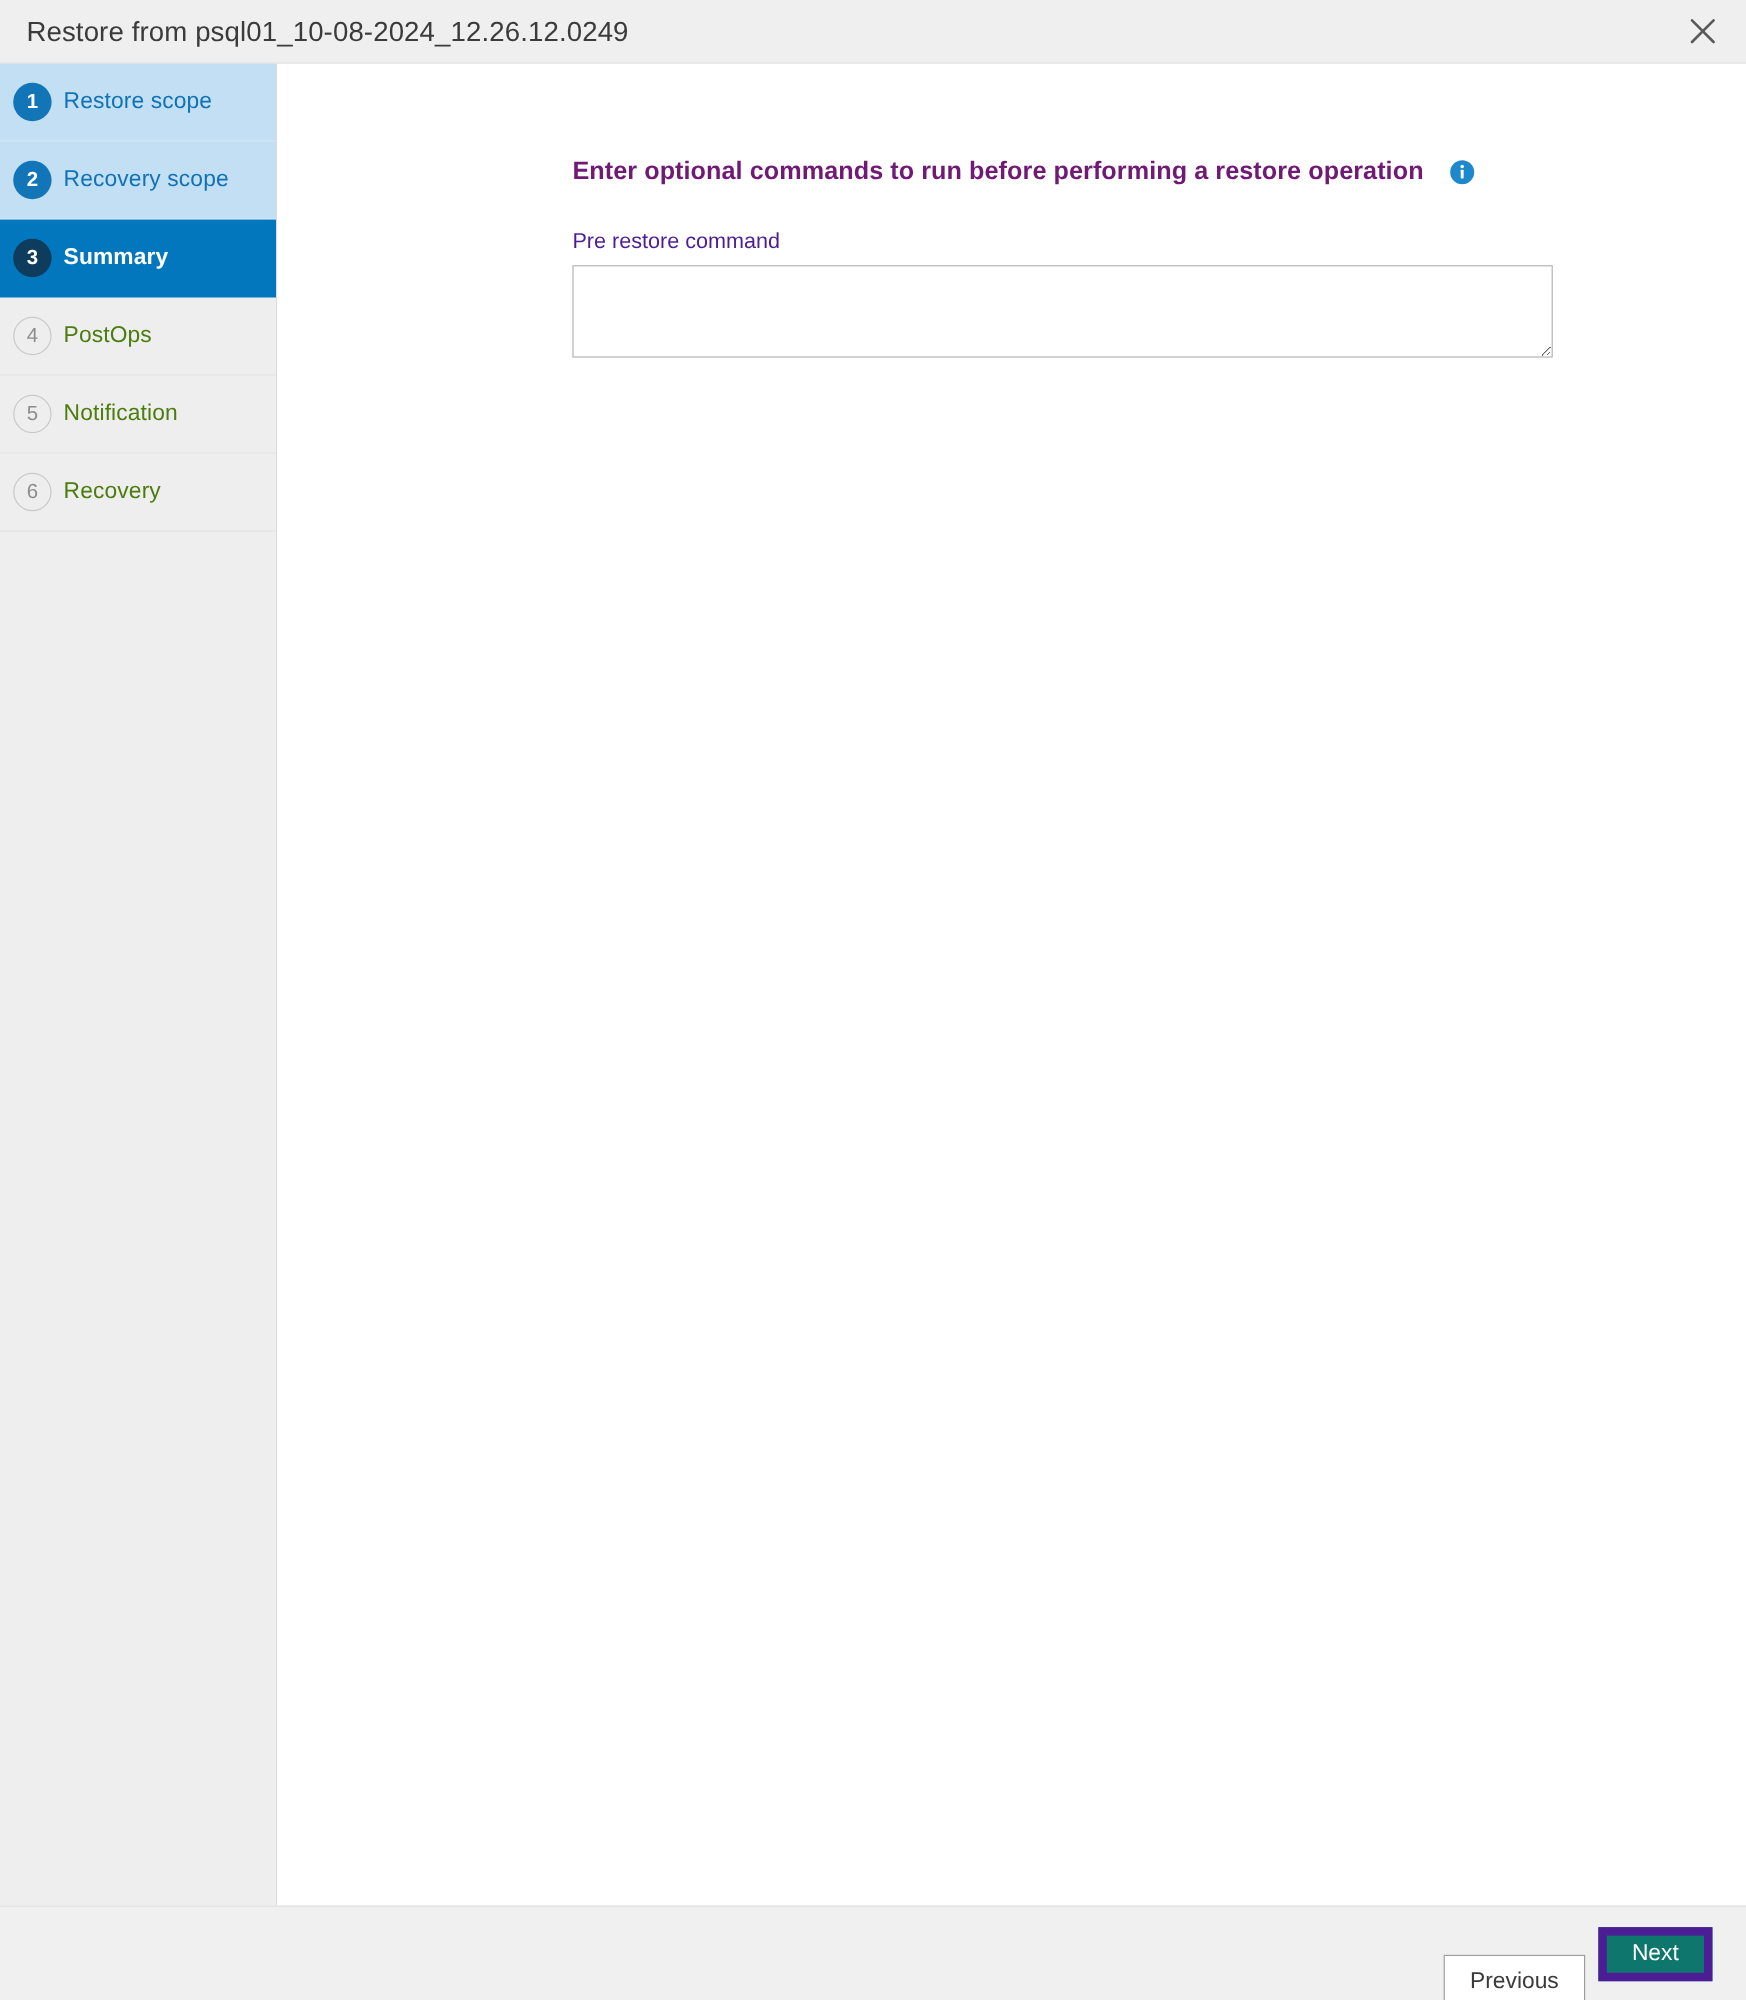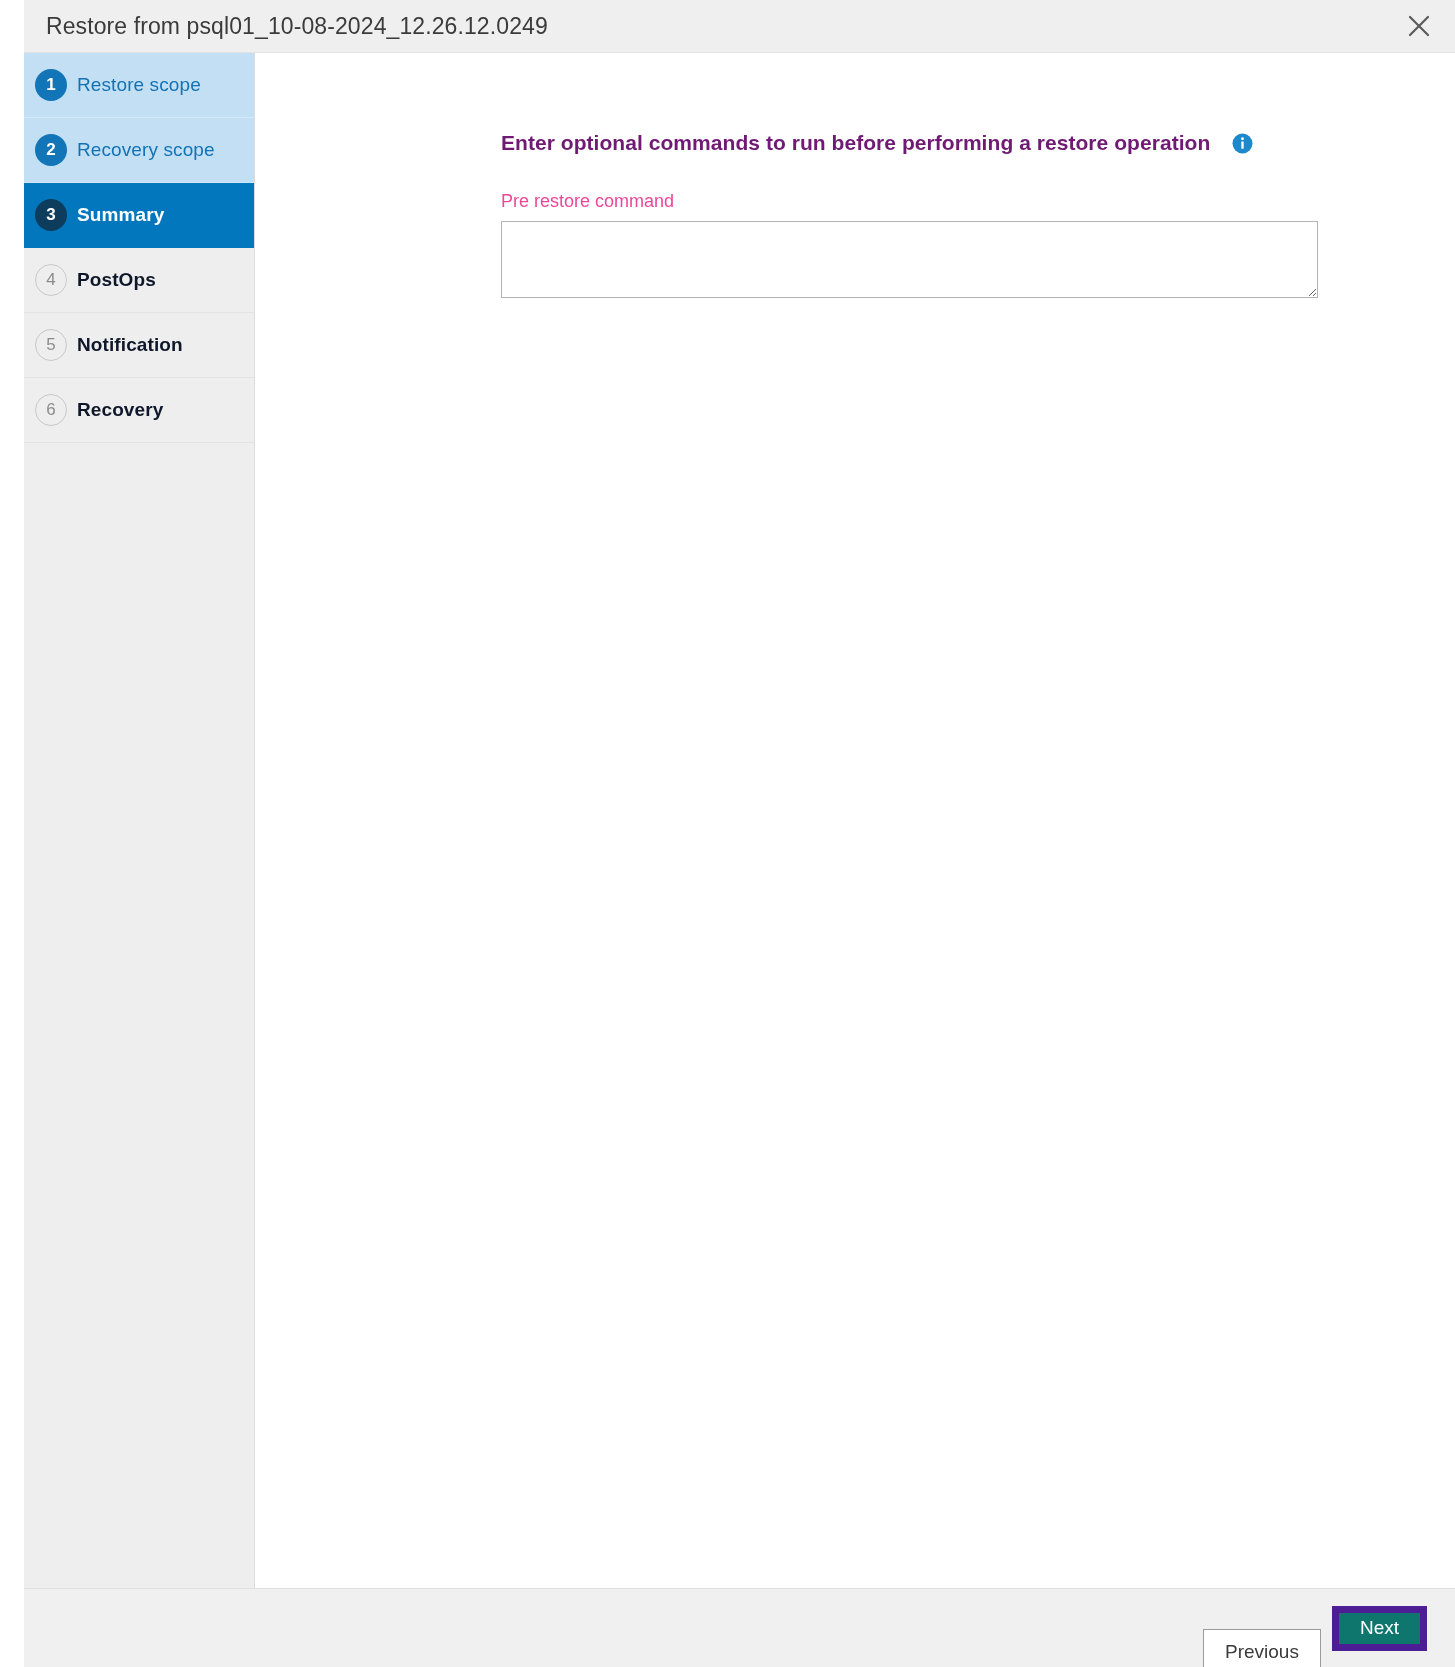--- a/index.html
+++ b/index.html
@@ -11,21 +11,20 @@
     overflow: hidden;
   }
 
   .dialog {
     position: relative;
     width: 1455px;
     height: 1667px;
     background: #ffffff;
     display: flex;
     flex-direction: column;
-    padding-left: 24px;
   }
 
   
   .titlebar {
     height: 53px;
     min-height: 53px;
     background: #efefef;
     border-bottom: 1px solid #e2e2e2;
     display: flex;
     align-items: center;
@@ -125,21 +124,21 @@
   }
 
   
   .step.pending { background: #eeeeee; }
   .step.pending .num {
     background: transparent;
     border: 1px solid #c9c9c9;
     color: #8c8c8c;
     font-weight: 400;
   }
-  .step.pending .label { color: #0f172a; font-weight: bold; }
+  .step.pending .label { color: #4d7c0f; }
 
   .sidebar-filler { flex: 1; background: #eeeeee; }
 
   
   .main {
     flex: 1;
     background: #ffffff;
     padding: 78px 0 0 246px;
     min-width: 0;
   }
@@ -161,21 +160,21 @@
     height: 21px;
     display: inline-flex;
     align-items: center;
     justify-content: center;
     cursor: pointer;
   }
   .info-icon svg { display: block; }
 
   .field-label {
     font-size: 18px;
-    color: #ec4899;
+    color: #4c1d95;
     margin-bottom: 9px;
     font-weight: 400;
   }
   .cmd-textarea {
     display: block;
     width: 817px;
     height: 77px;
     border: 1px solid #b4b4b4;
     background: #ffffff;
     font-family: "Liberation Sans", sans-serif;

